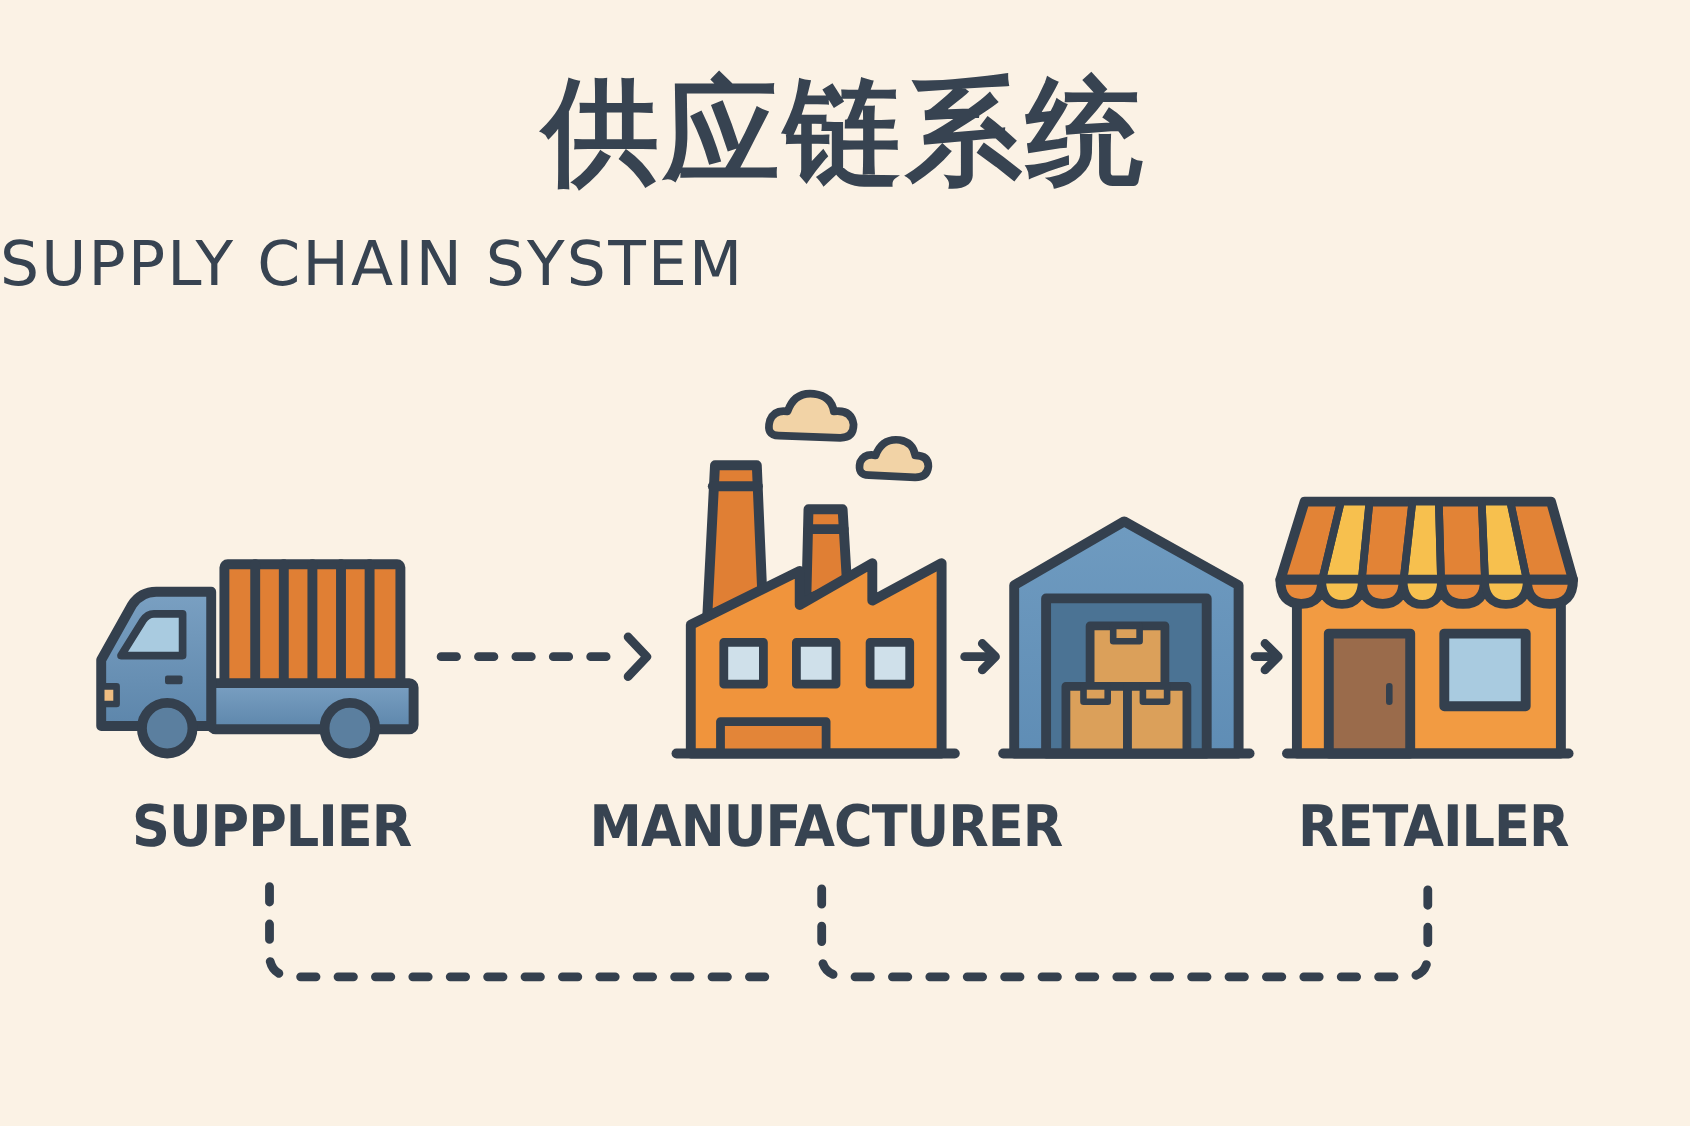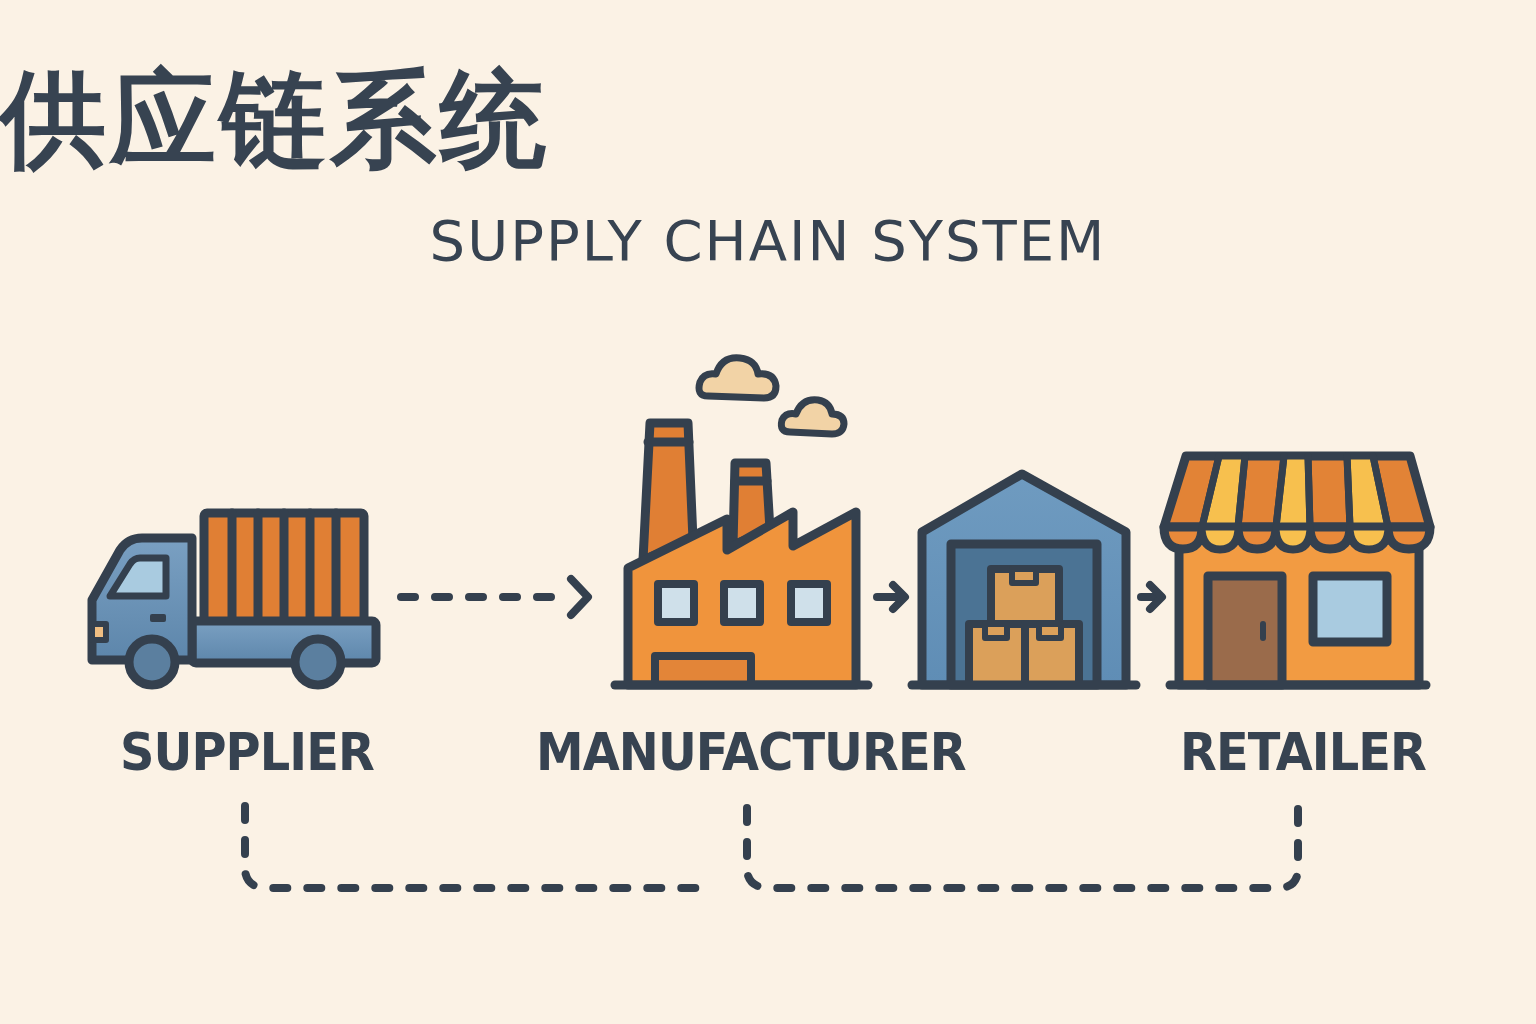--- a/index.html
+++ b/index.html
@@ -5,26 +5,26 @@
   html, body { margin: 0; padding: 0; }
   body {
     width: 1536px; height: 1024px; overflow: hidden;
     background: #fbf2e5;
     position: relative;
     font-family: "DejaVu Sans", "Liberation Sans", sans-serif;
     color: #34404e;
   }
   .title-cn {
     position: absolute; left: 0; width: 1536px; top: 62px;
-    text-align: left; font-size: 106px; font-weight: bold;
+    text-align: center; font-size: 106px; font-weight: bold;
     letter-spacing: 4px; color: #374351; line-height: 1.1;
   }
   .title-en {
     position: absolute; left: 0; width: 1536px; top: 208px;
-    text-align: center; font-size: 56px; font-weight: normal;
+    text-align: left; font-size: 56px; font-weight: normal;
     letter-spacing: 2px; color: #374351;
   }
   .stage-label {
     position: absolute; top: 722px; font-size: 52px; font-weight: bold;
     color: #374351; letter-spacing: -1px; white-space: nowrap;
     transform: scaleX(0.92); transform-origin: left top;
   }
   svg.canvas { position: absolute; left: 0; top: 0; }
 </style>
 </head>

